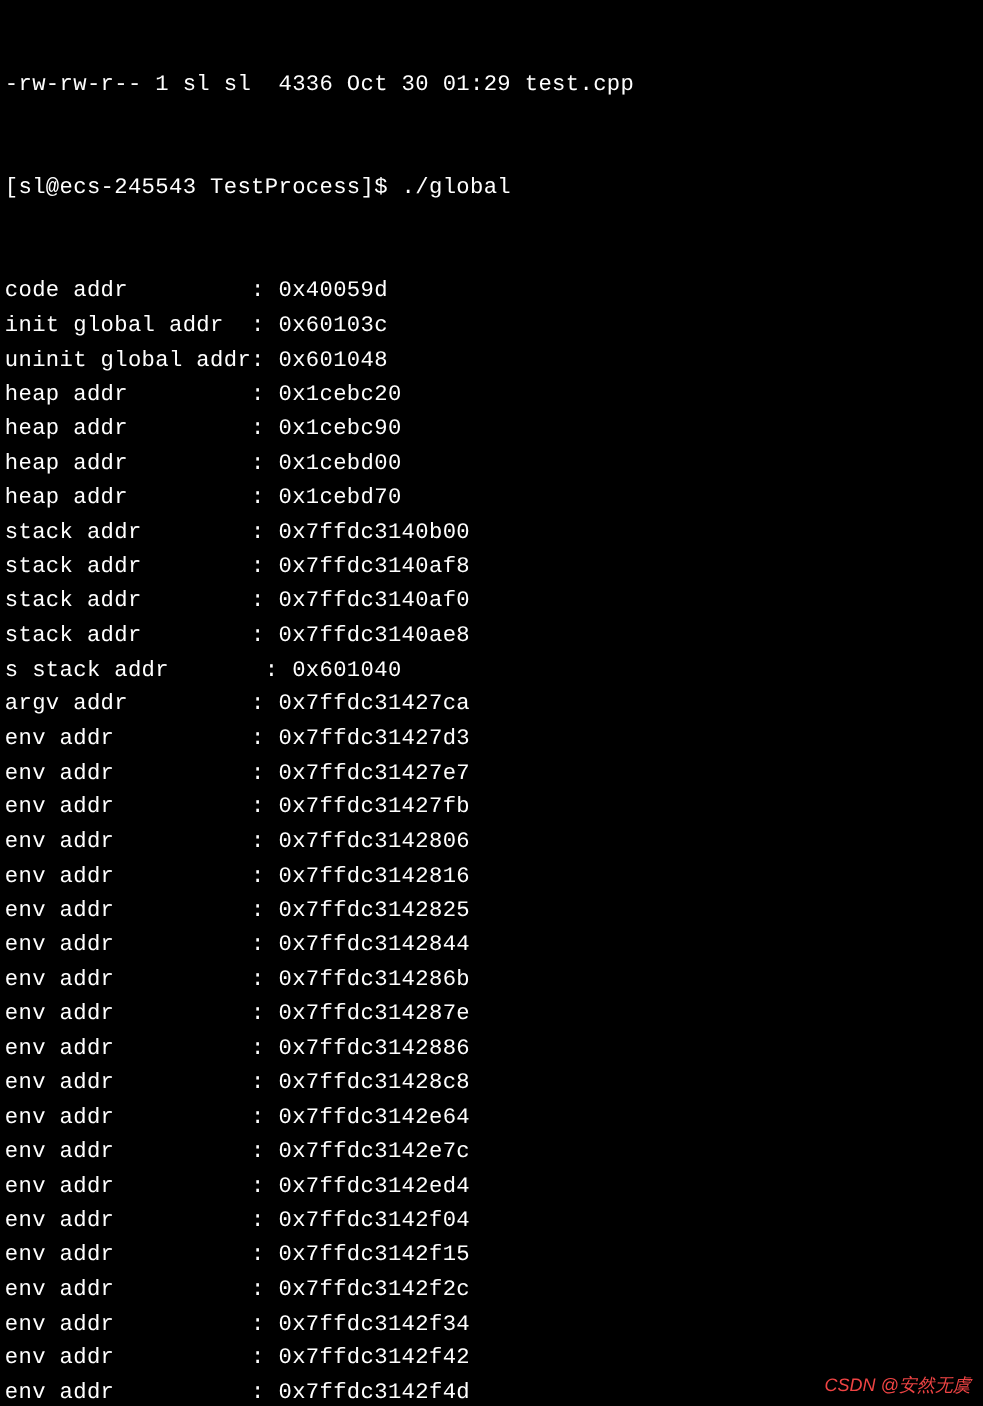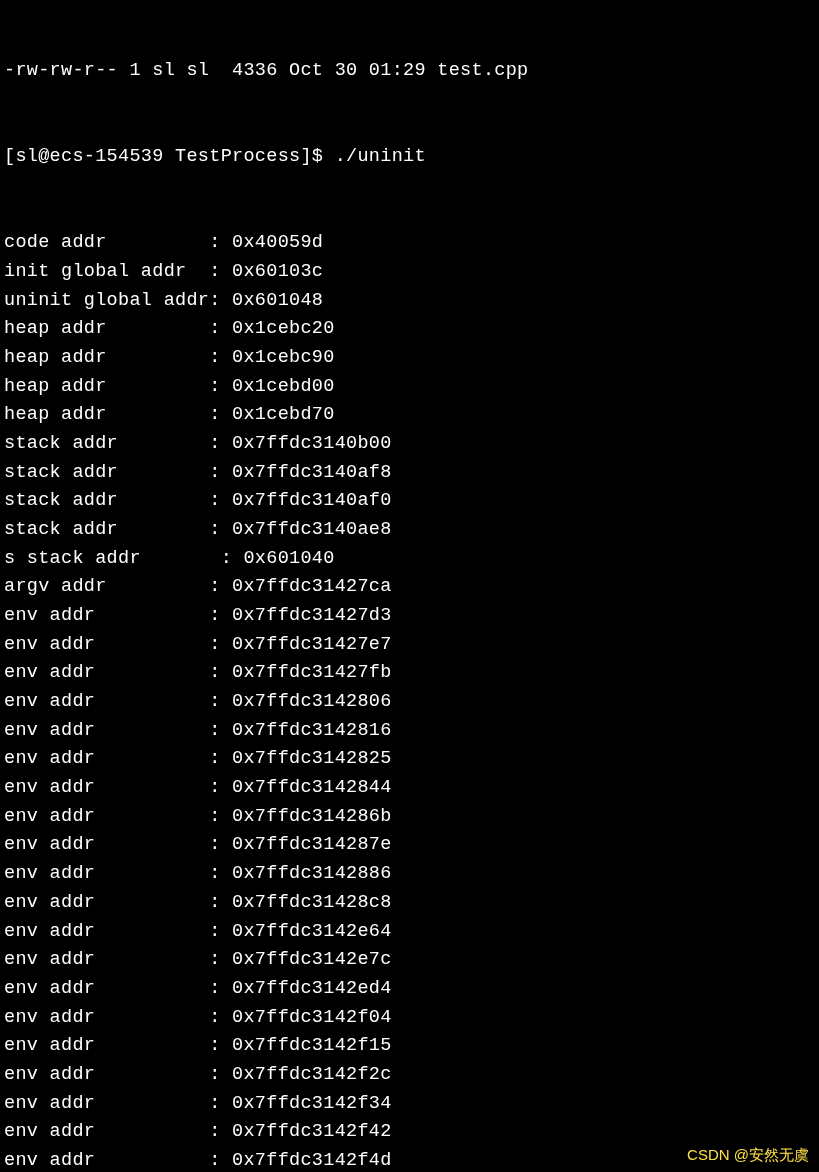--- a/index.html
+++ b/index.html
@@ -24,29 +24,30 @@
       white-space: pre;
       padding: 0 4px;
     }
     .line {
       white-space: pre;
     }
     .watermark {
       position: absolute;
       bottom: 6px;
       right: 10px;
-      color: #fde047;
+      color: #ef4444;
       font-size: 15px;
       font-family: sans-serif;
       letter-spacing: 0;
+      font-style: italic;
     }
   </style>
 </head>
 <body>
 
 <div class="terminal">
   <div class="line">-rw-rw-r-- 1 sl sl  4336 Oct 30 01:29 test.cpp</div>
-  <div class="line"><span>[sl@ecs-154539 TestProcess]$ </span><span>./uninit</span></div>
+  <div class="line"><span>[sl@ecs-245543 TestProcess]$ </span><span>./global</span></div>
   <div id="output"><div class="line">code addr         : 0x40059d</div><div class="line">init global addr  : 0x60103c</div><div class="line">uninit global addr: 0x601048</div><div class="line">heap addr         : 0x1cebc20</div><div class="line">heap addr         : 0x1cebc90</div><div class="line">heap addr         : 0x1cebd00</div><div class="line">heap addr         : 0x1cebd70</div><div class="line">stack addr        : 0x7ffdc3140b00</div><div class="line">stack addr        : 0x7ffdc3140af8</div><div class="line">stack addr        : 0x7ffdc3140af0</div><div class="line">stack addr        : 0x7ffdc3140ae8</div><div class="line">s stack addr       : 0x601040</div><div class="line">argv addr         : 0x7ffdc31427ca</div><div class="line">env addr          : 0x7ffdc31427d3</div><div class="line">env addr          : 0x7ffdc31427e7</div><div class="line">env addr          : 0x7ffdc31427fb</div><div class="line">env addr          : 0x7ffdc3142806</div><div class="line">env addr          : 0x7ffdc3142816</div><div class="line">env addr          : 0x7ffdc3142825</div><div class="line">env addr          : 0x7ffdc3142844</div><div class="line">env addr          : 0x7ffdc314286b</div><div class="line">env addr          : 0x7ffdc314287e</div><div class="line">env addr          : 0x7ffdc3142886</div><div class="line">env addr          : 0x7ffdc31428c8</div><div class="line">env addr          : 0x7ffdc3142e64</div><div class="line">env addr          : 0x7ffdc3142e7c</div><div class="line">env addr          : 0x7ffdc3142ed4</div><div class="line">env addr          : 0x7ffdc3142f04</div><div class="line">env addr          : 0x7ffdc3142f15</div><div class="line">env addr          : 0x7ffdc3142f2c</div><div class="line">env addr          : 0x7ffdc3142f34</div><div class="line">env addr          : 0x7ffdc3142f42</div><div class="line">env addr          : 0x7ffdc3142f4d</div></div>
   
 </div>
 
 <div class="watermark">CSDN @安然无虞</div>
 
 </body></html>

